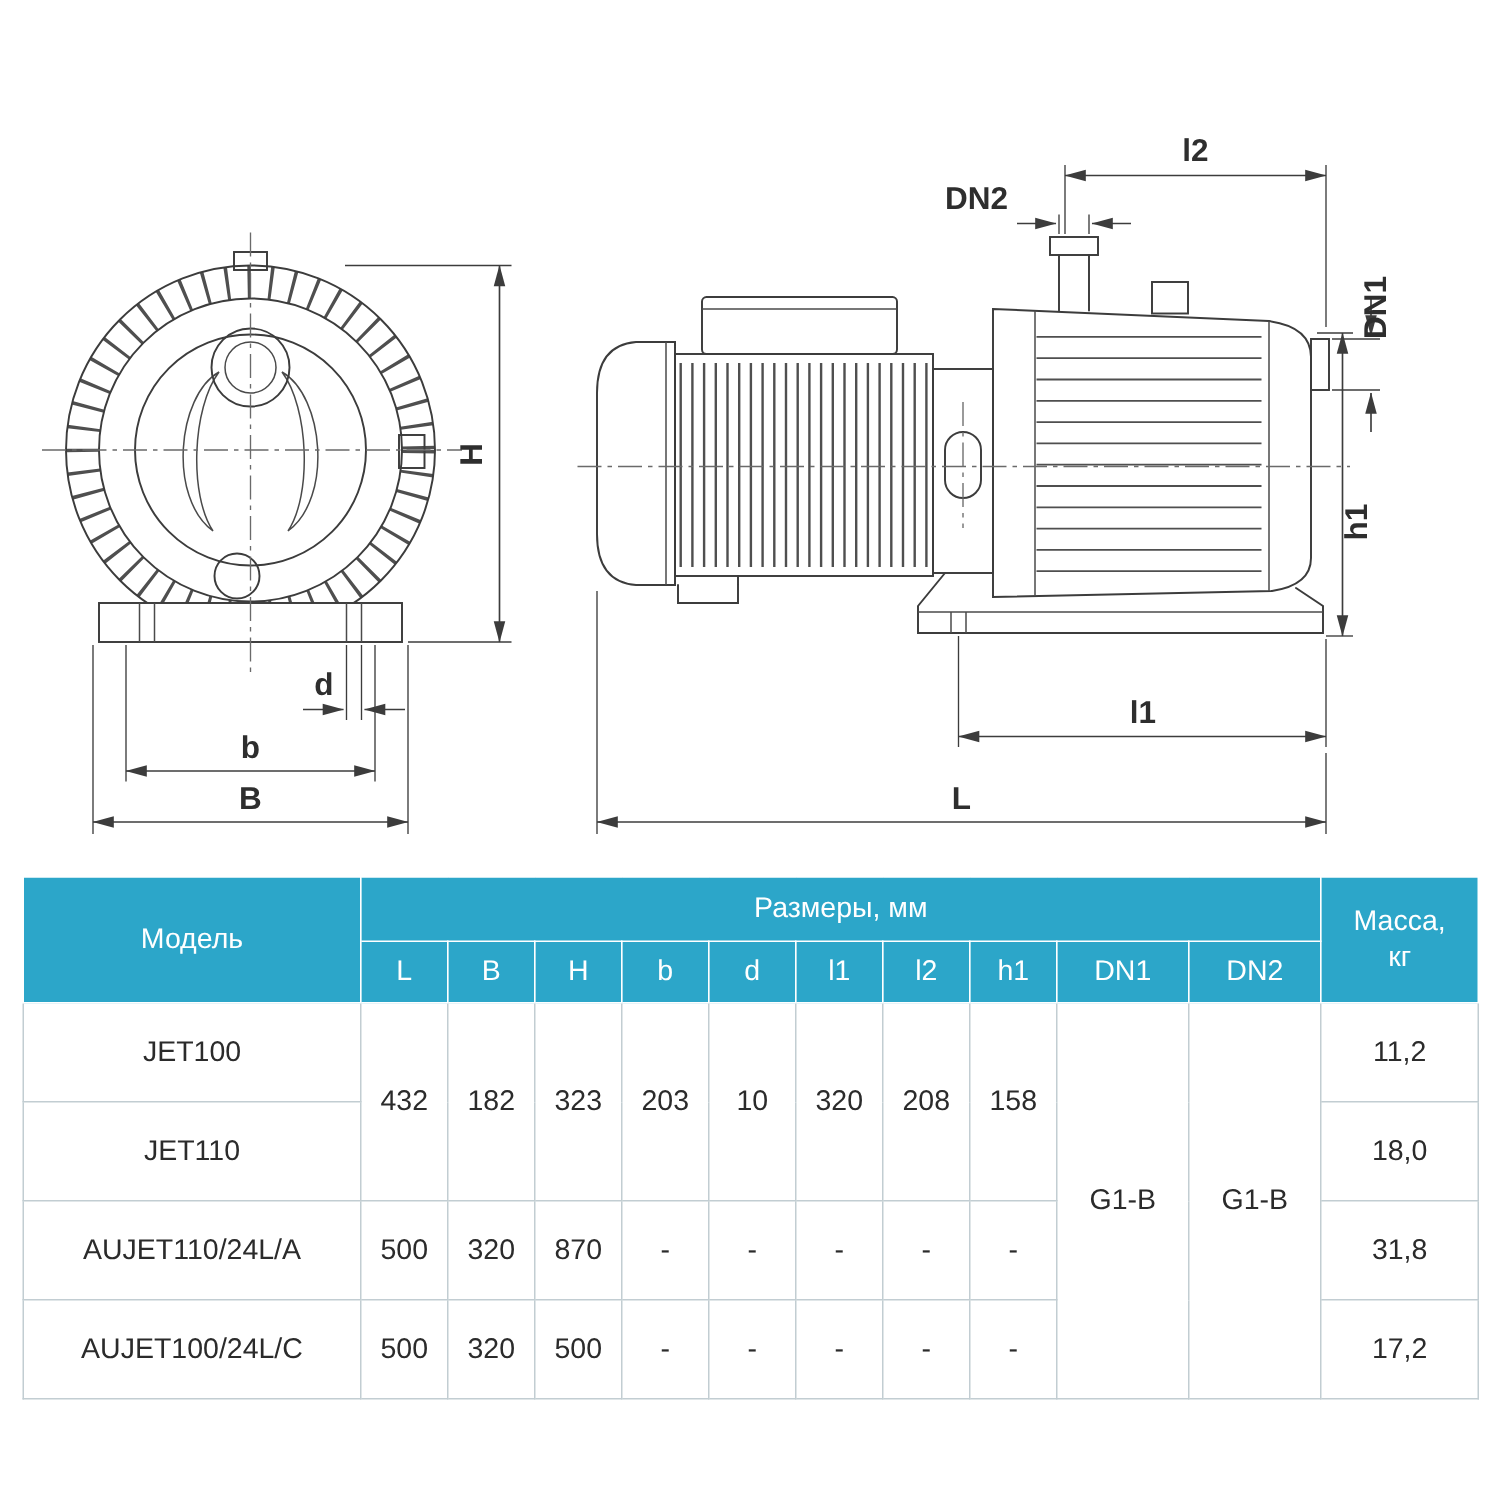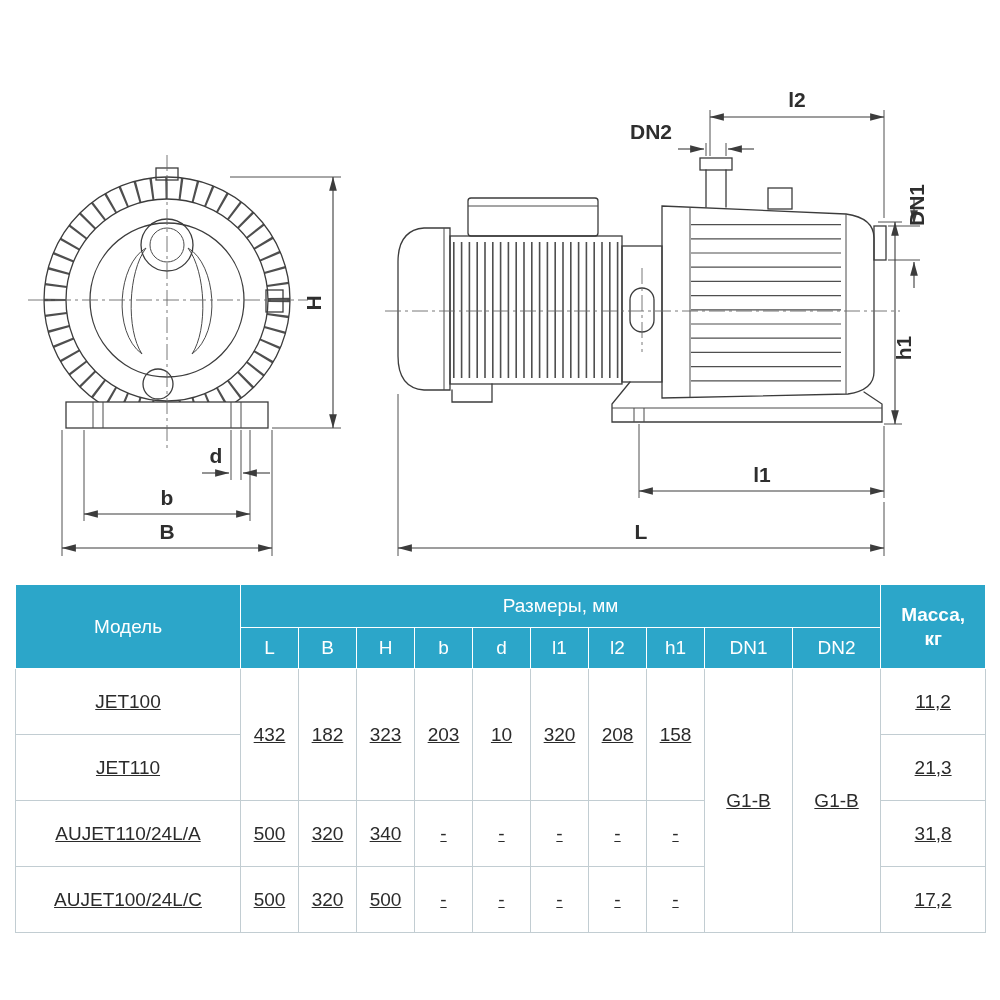--- a/index.html
+++ b/index.html
@@ -14,22 +14,22 @@
   .ext{stroke:#3c3c3c;stroke-width:0.9;fill:none;}
   text.dim{font-family:"Liberation Sans",sans-serif;font-size:21px;font-weight:600;fill:#2e2e2e;stroke:none;}
   .mask{fill:#fff;stroke:none;}
 
   .table-wrap{margin:6px 15px 0 15px;}
   table{border-collapse:collapse;width:970px;table-layout:fixed;font-size:19px;}
   thead th{background:#2ca6c9;color:#fff;font-weight:400;border:1px solid #ffffff;padding:0;}
   thead tr.r1 th{height:42px;margin-left:16px;}
   thead tr.r2 th{height:40px;}
   tbody td{border:1px solid #c2cdd2;text-align:center;vertical-align:middle;padding:0 4px;background:#fff;}
-  tbody tr{height:66px;text-decoration:underline;}
-  th.mass-h{white-space:pre-line;line-height:1.25;font-weight:bold;}
+  tbody tr{height:66px;}
+  th.mass-h{white-space:pre-line;line-height:1.25;}
 </style>
 </head>
 <body>
 <div class="page">
 
   <svg viewBox="0 0 1000 578" width="1000" height="578">
     <defs>
       <marker id="arr" viewBox="0 0 12 8" refX="11.3" refY="4" markerWidth="14" markerHeight="10" orient="auto-start-reverse">
         <path d="M0.5,1 L11.5,4 L0.5,7 Z" fill="#3c3c3c"></path>
       </marker>
@@ -229,27 +229,27 @@
           <td rowspan="2">10</td>
           <td rowspan="2">320</td>
           <td rowspan="2">208</td>
           <td rowspan="2">158</td>
           <td rowspan="4">G1-B</td>
           <td rowspan="4">G1-B</td>
           <td>11,2</td>
         </tr>
         <tr>
           <td>JET110</td>
-          <td>21,3</td>
+          <td>18,0</td>
         </tr>
         <tr>
           <td>AUJET110/24L/A</td>
           <td>500</td>
           <td>320</td>
-          <td>340</td>
+          <td>870</td>
           <td>-</td>
           <td>-</td>
           <td>-</td>
           <td>-</td>
           <td>-</td>
           <td>31,8</td>
         </tr>
         <tr>
           <td>AUJET100/24L/C</td>
           <td>500</td>

